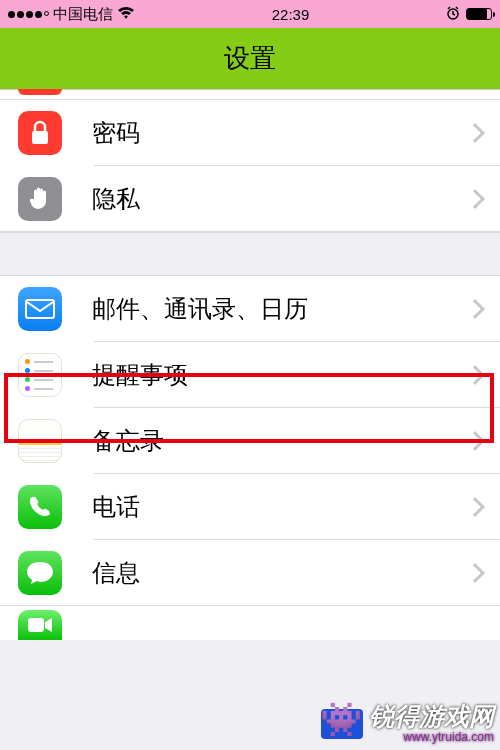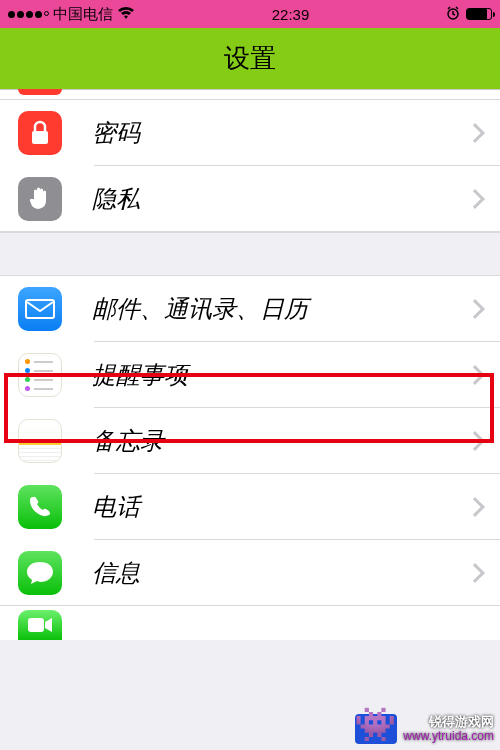--- a/index.html
+++ b/index.html
@@ -6,21 +6,21 @@
   body {
     width: 500px;
     height: 750px;
     font-family: -apple-system, "Helvetica Neue", sans-serif;
     background: #efeff4;
     overflow: hidden;
     position: relative;
   }
   .status-bar {
     height: 28px;
-    background: #ec4899;
+    background: #f9a8d4;
     display: flex;
     align-items: center;
     justify-content: space-between;
     padding: 0 8px;
     font-size: 15px;
     color: #000;
   }
   .status-left { display: flex; align-items: center; gap: 4px; }
   .dots { display: flex; gap: 2px; }
   .dot { width: 7px; height: 7px; border-radius: 50%; background: #000; }
@@ -58,21 +58,21 @@
     position: absolute; bottom: 0; left: 94px; right: 0;
     height: 1px; background: #d9d9dd;
   }
   .row:last-child .sep { left: 0; }
   .icon-box {
     width: 44px; height: 44px; border-radius: 10px;
     display: flex; align-items: center; justify-content: center;
     margin-right: 30px;
     flex-shrink: 0;
   }
-  .label { flex: 1; font-size: 24px; color: #000; font-style: italic; }
+  .label { flex: 1; font-size: 24px; color: #000; }
   .chevron {
     width: 14px; height: 14px;
     border-top: 3px solid #c7c7cc;
     border-right: 3px solid #c7c7cc;
     transform: rotate(45deg);
     margin-right: 4px;
   }
   .spacer { height: 44px; background: #efeff4; border-top:1px solid #d9d9dd; border-bottom:1px solid #d9d9dd; }
   .partial-top { height: 10px; background: #fff; border-bottom: 1px solid #d9d9dd; position: relative; }
   .partial-top::before {
@@ -87,21 +87,21 @@
   }
   .wm-logo {
     width: 42px; height: 30px; background: #1e4fd8; border-radius: 4px;
     position: relative;
   }
   .wm-logo::before {
     content:"👾"; font-size: 34px; position:absolute; left:-1px; top:-10px;
     color:#2b5cff;
   }
   .wm-text { text-align: right; line-height: 1.1; }
-  .wm-text .t1 { font-size: 13px; font-weight: bold; text-shadow: 0 0 3px #000; }
+  .wm-text .t1 { font-size: 25px; font-weight: bold; text-shadow: 0 0 3px #000; font-style: italic; }
   .wm-text .t2 { font-size: 12px; color: #a21caf; text-shadow: 0 0 3px #000; }
   
   .ic-lock { background:#ff3b30; }
   .ic-privacy { background:#8e8e93; }
   .ic-icloud { background: linear-gradient(#6fa6ff,#3875e8); }
   .ic-mail { background: linear-gradient(#3da5ff,#0a7ef2); }
   .ic-notes { background: linear-gradient(#fff,#f8f8f0); border:1px solid #e3e3d4; }
   .ic-reminders { background: #fff; border:1px solid #e3e3d4; }
   .ic-phone { background: linear-gradient(#5ee35e,#0abf0a); }
   .ic-messages { background: linear-gradient(#5ee35e,#0abf0a); }

